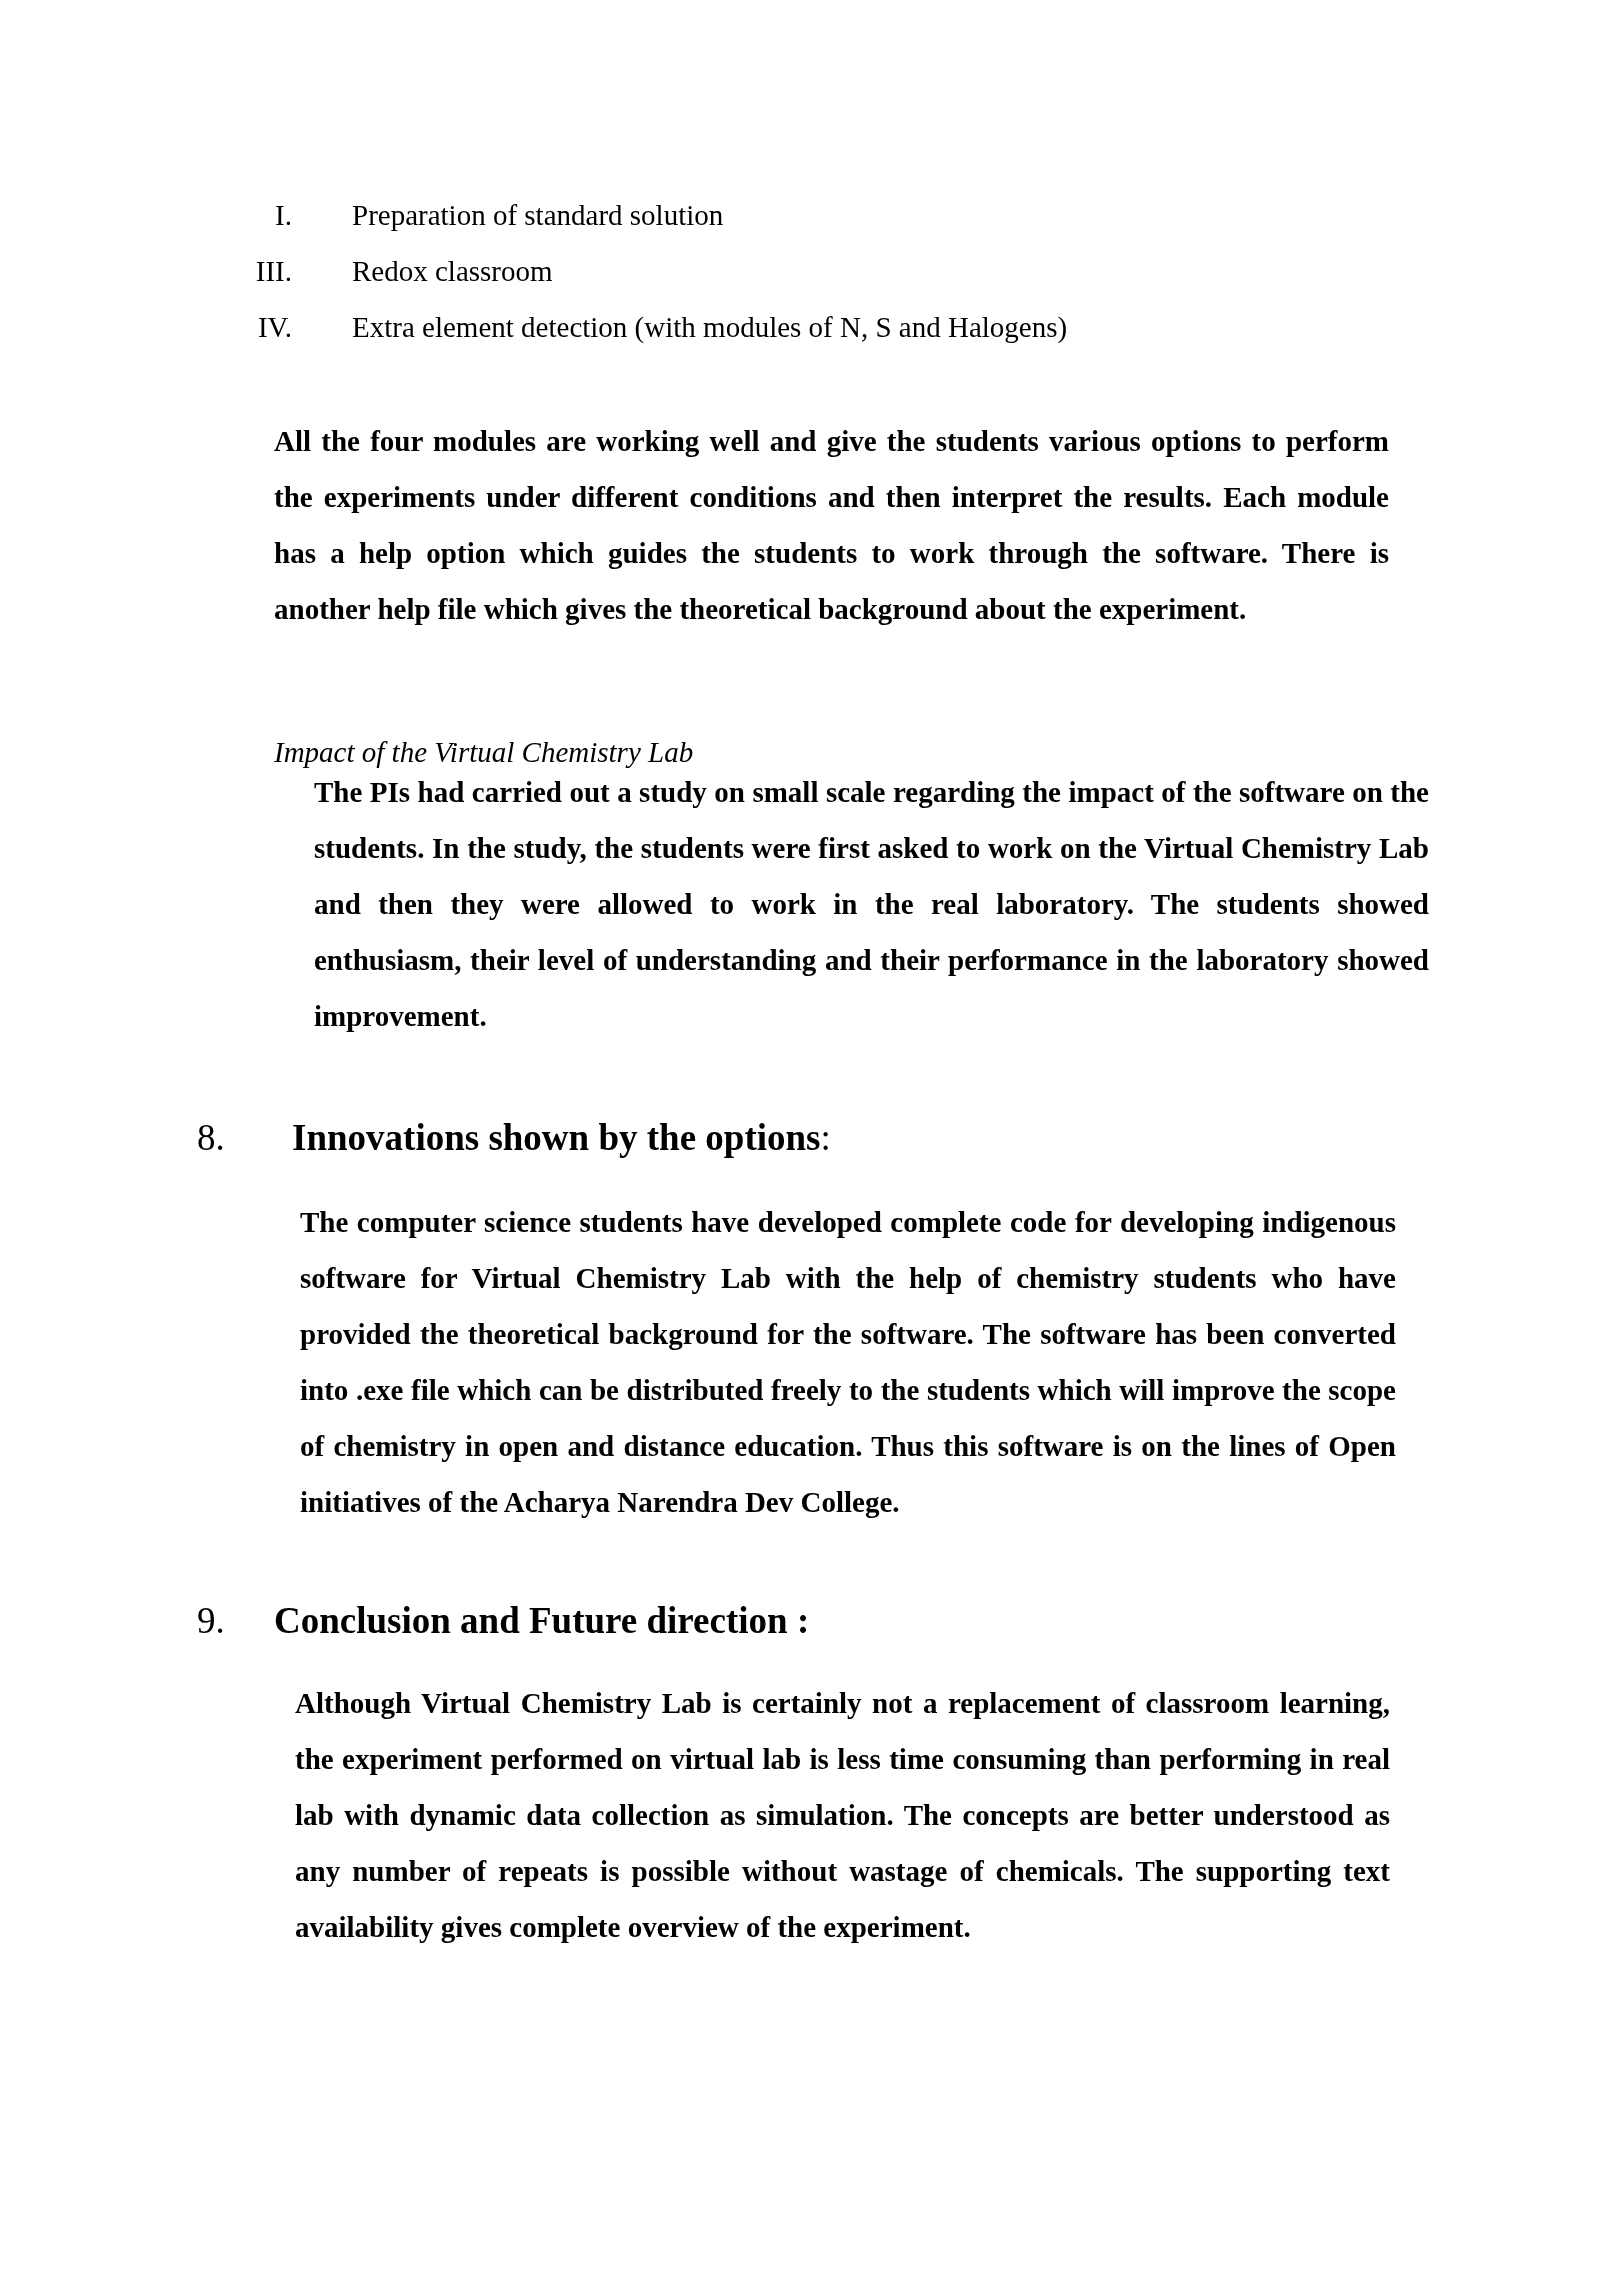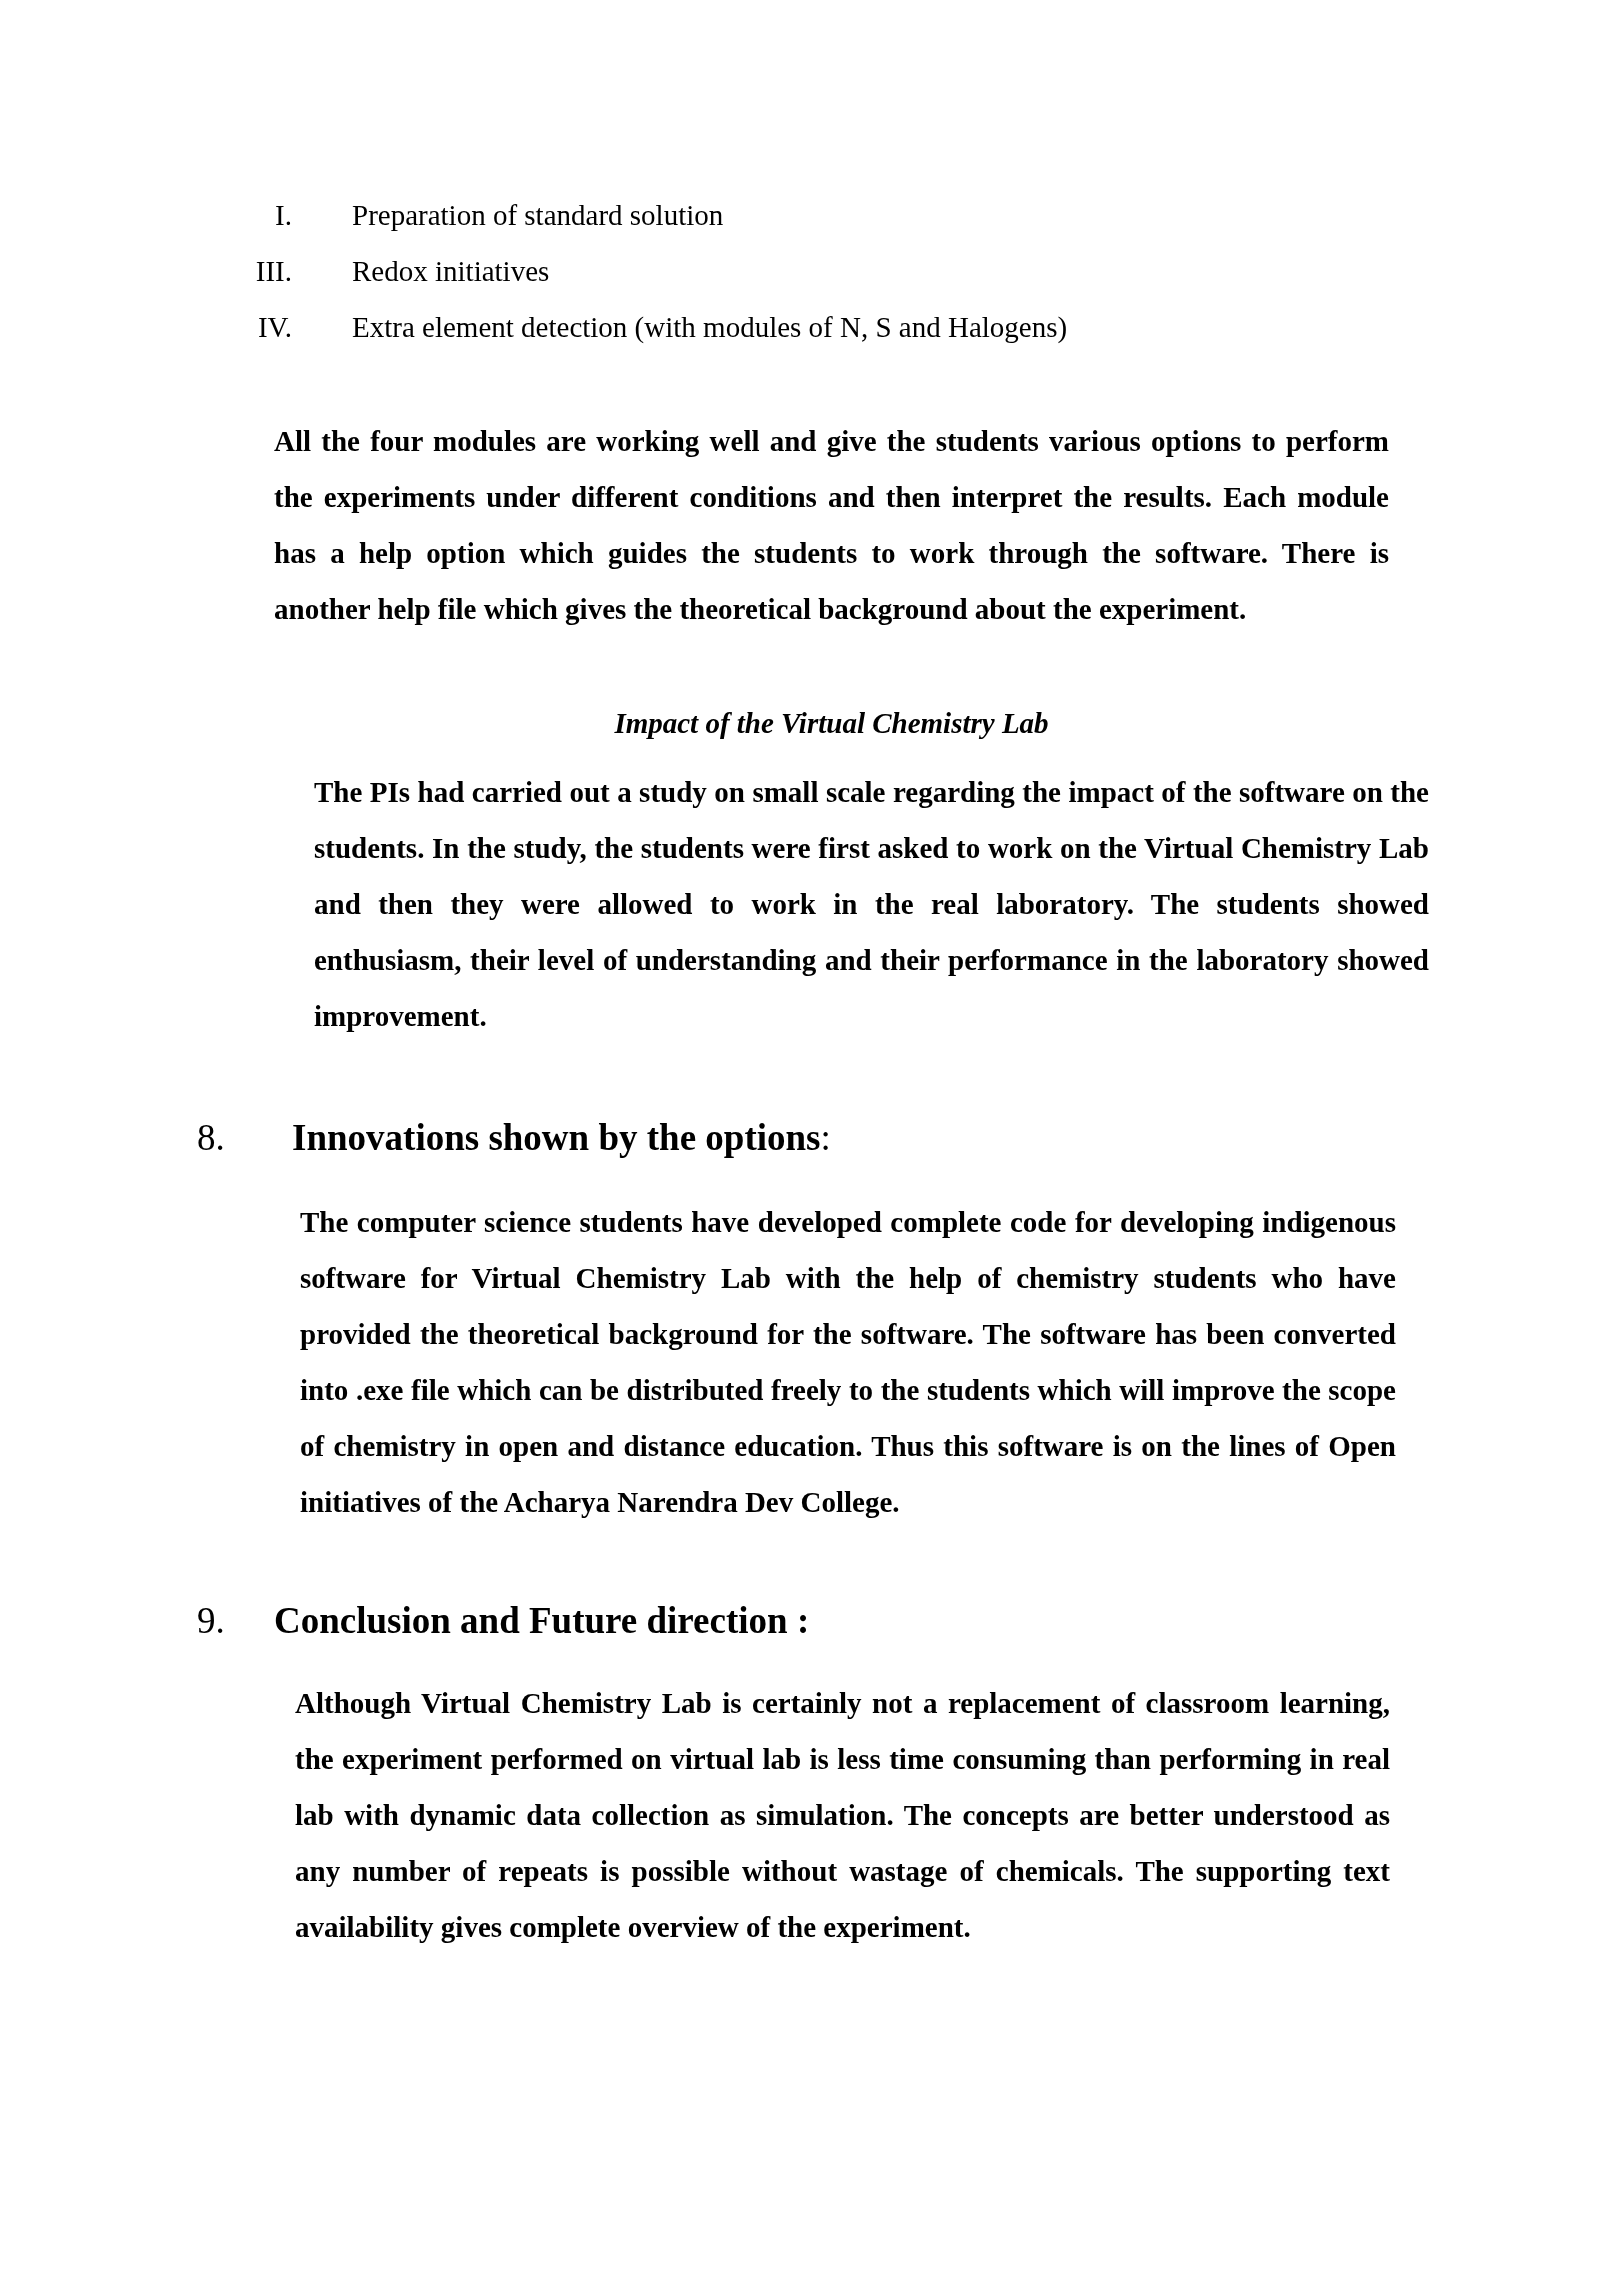--- a/index.html
+++ b/index.html
@@ -58,26 +58,25 @@
       margin: 0;
       font-weight: bold;
     }
     .para-1 {
       left: 274px;
       top: 413px;
       width: 1115px;
     }
     .subheading {
       left: 274px;
-      top: 695px;
+      top: 724px;
       width: 1115px;
-      font-weight: bold;
+      font-weight: normal;
       font-style: italic;
       margin: 0;
-      text-align: center;
     }
     .para-2 {
       left: 274px;
       top: 764px;
       width: 1115px;
       margin-left: 40px;
     }
     .section-heading {
       margin: 0;
       font-size: 37px;
@@ -114,21 +113,21 @@
 
 <div class="page">
 
   <ol class="block roman-list body-text">
     <li class="roman-item">
       <span class="roman-num">I.</span>
       <span class="roman-text">Preparation of standard solution</span>
     </li>
     <li class="roman-item">
       <span class="roman-num">III.</span>
-      <span class="roman-text">Redox initiatives</span>
+      <span class="roman-text">Redox classroom</span>
     </li>
     <li class="roman-item">
       <span class="roman-num">IV.</span>
       <span class="roman-text">Extra element detection (with modules of N, S and Halogens)</span>
     </li>
   </ol>
 
   <p class="block para para-1 body-text">All the four modules are working well and give the students various options to perform the experiments under different conditions and then interpret the results. Each module has a help option which guides the students to work through the software. There is another help file which gives the theoretical background about the experiment.</p>
 
   <h3 class="block subheading body-text">Impact of the Virtual Chemistry Lab</h3>

